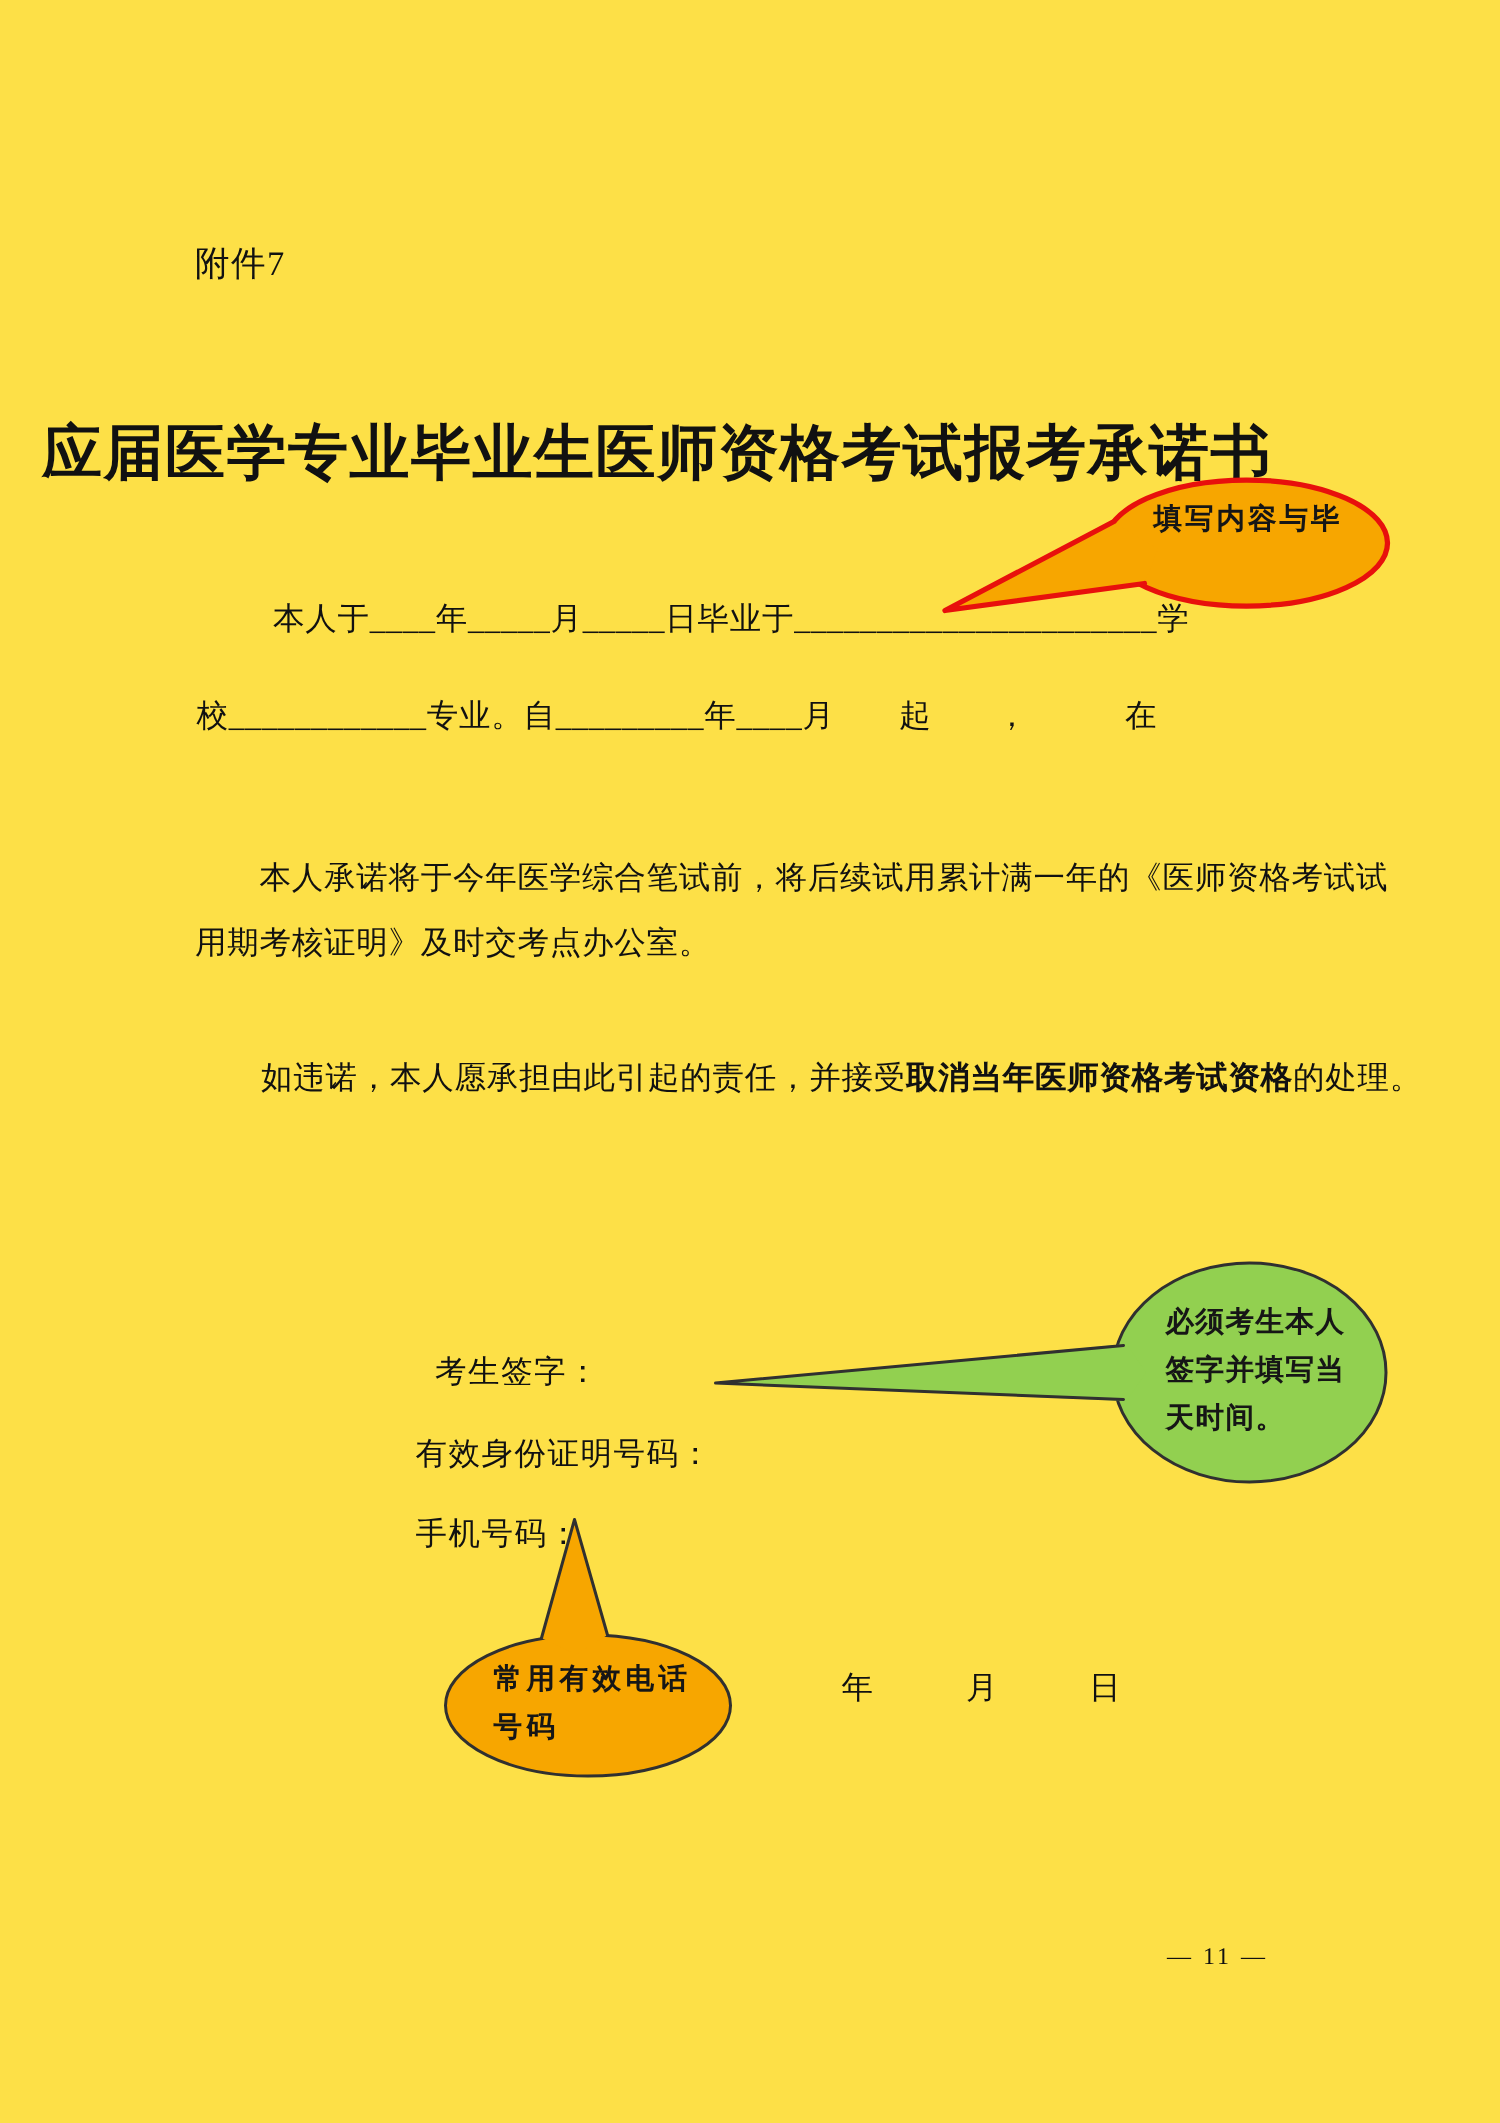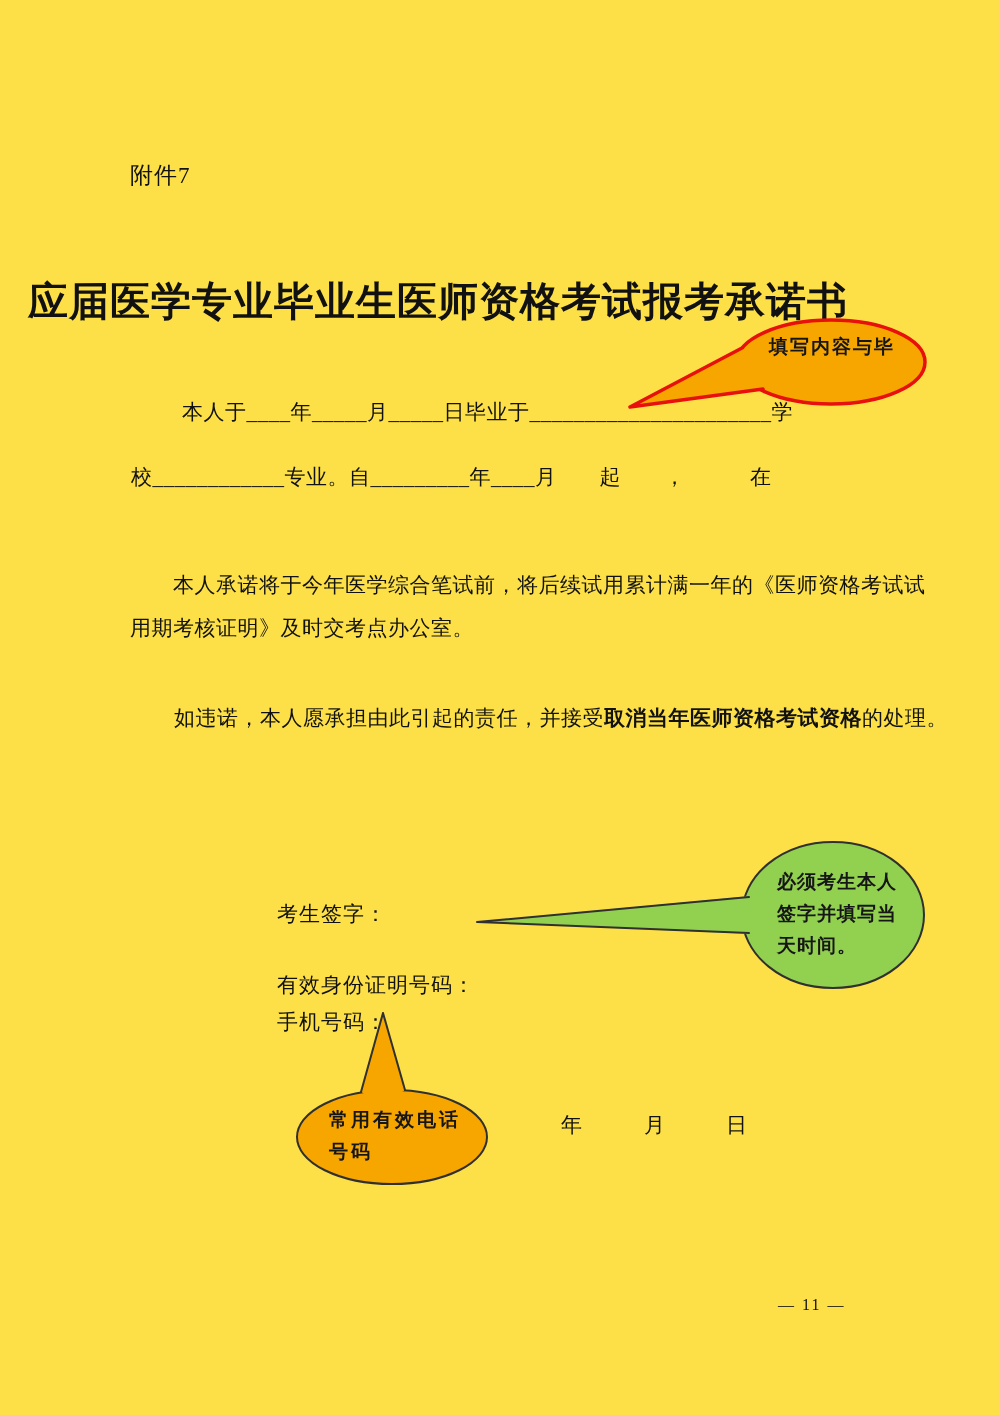--- a/index.html
+++ b/index.html
@@ -20,22 +20,22 @@
   }
   .body-line{font-size:21px;letter-spacing:0.5px;line-height:26px;}
   .l1{left:182px;top:399px;}
   .l2{left:131px;top:464px;}
   .l3{left:131px;top:505px;}
   .p2l1{left:173px;top:572px;}
   .p2l2{left:130px;top:615px;}
   .p3{left:174px;top:705px;}
   .p3 .bold-seg{font-weight:bold;}
   .sig-label{font-size:21px;letter-spacing:1px;}
-  .sign{left:277px;top:900px;}
-  .idnum{left:277px;top:955px;margin-top:16px;}
+  .sign{left:290px;top:900px;}
+  .idnum{left:277px;top:955px;}
   .phone{left:277px;top:1008px;}
   .date-word{font-size:21px;top:1111px;}
   .date-y{left:561px;}
   .date-m{left:644px;}
   .date-d{left:726px;}
   .page-number{left:778px;top:1296px;font-size:16px;letter-spacing:2px;}
   .callout-svg{position:absolute;left:0;top:0;z-index:5;pointer-events:none;}
   .co-ellipse-red{stroke:#e8100c;stroke-width:3.5px;}
   .co-edge-red{fill:none;stroke:#e8100c;stroke-width:3.5px;stroke-linecap:round;}
   .co-ellipse-dark{stroke:#303030;stroke-width:2px;}

